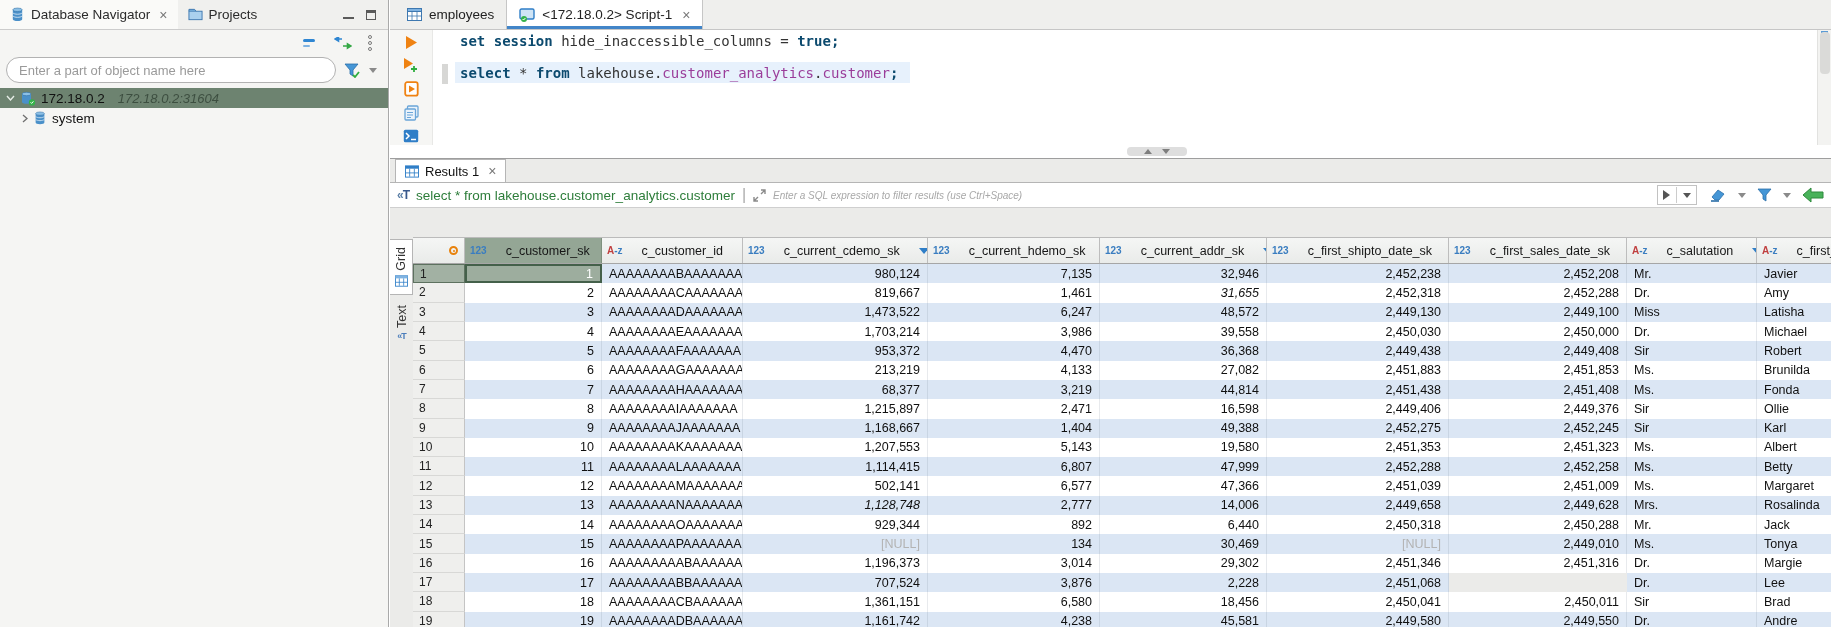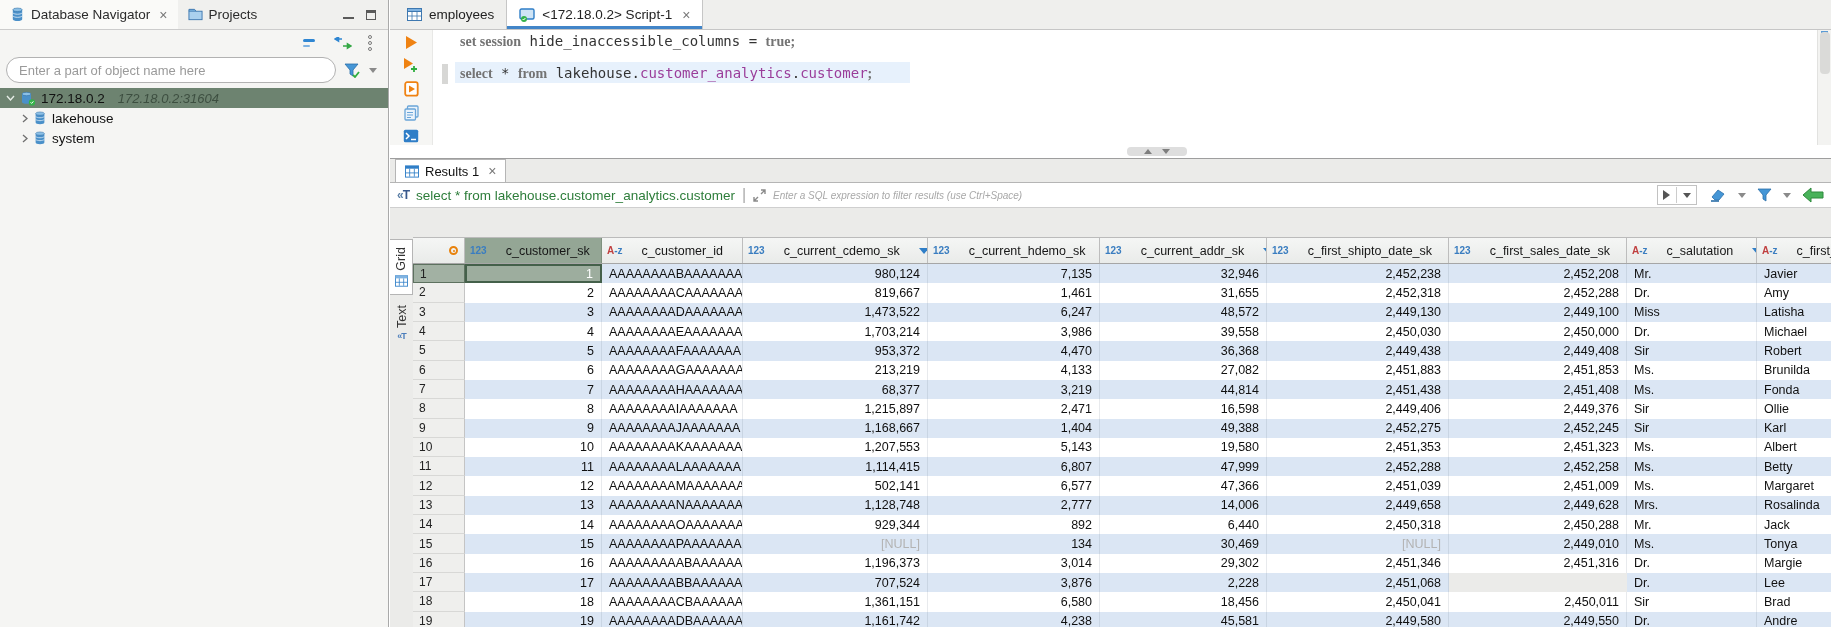--- a/index.html
+++ b/index.html
@@ -48,21 +48,21 @@
   #sqltoolbar { position:absolute; left:0; top:30px; width:42px; height:115px;
                 background:#f6f6f4; display:flex; flex-direction:column; align-items:center;
                 gap:8px; padding-top:5px; }
   #gutter { position:absolute; left:42px; top:30px; width:26px; height:115px; background:#fff;
             border-left:1px solid #e8e8e6; }
   #gutter .chgmark { position:absolute; left:9px; top:34px; width:6px; height:20px; background:#d7d7d5; }
   #code { position:absolute; left:70px; top:30px; right:16px; height:115px;
           font-family:"DejaVu Sans Mono", monospace; font-size:14px; }
   .codeline { position:absolute; left:0; white-space:pre; }
   .stmt-band { position:absolute; left:-5px; top:32px; width:455px; height:21px; background:#e7f1fc; }
-  .kw { color:#737373; font-weight:bold;font-family:Liberation Serif, serif; }
+  .kw { color:#0c4a6e; font-weight:bold; }
   .pl { color:#333; }
   .tbl { color:#9a3d9a; }
   #ed-scroll { position:absolute; right:0; top:30px; width:14px; height:115px; background:#f3f3f1;
                border-left:1px solid #e2e2e0; }
   #ed-scroll .thumb { position:absolute; left:2px; top:2px; width:10px; height:42px;
                       background:#dadad8; border-radius:4px; }
   #ed-scroll .mark { position:absolute; left:3px; top:1px; width:7px; height:6px; background:#5b9bd5; }
 
   #sash { position:absolute; left:1127px; top:147px; width:60px; height:9px; background:#dedede;
           border-radius:4px; display:flex; align-items:center; justify-content:center; gap:10px; }
@@ -223,35 +223,20 @@
               <path d="M1 1l4 3.5L1 8" stroke="#6f6f6f" stroke-width="1.3" fill="none"></path>
             </svg>
         </span>
         <span>
           <svg width="14" height="14" viewBox="0 0 16 16">
               <path d="M3 3v10c0 1.2 2.2 2 5 2s5-.8 5-2V3" fill="#4a90c9"></path>
               <ellipse cx="8" cy="3" rx="5" ry="1.9" fill="#8cc0e6" stroke="#2f6ea6" stroke-width="0.6"></ellipse>
               <path d="M3 6.3c1 .9 2.8 1.4 5 1.4s4-.5 5-1.4M3 9.6c1 .9 2.8 1.4 5 1.4s4-.5 5-1.4" stroke="#dceaf6" stroke-width="0.9" fill="none"></path>
             </svg>
         </span>
-        <span>lakehouse</span>
-      </div>
-      <div class="tree-row indent1">
-        <span class="chev">
-          <svg width="6" height="9" viewBox="0 0 6 9">
-              <path d="M1 1l4 3.5L1 8" stroke="#6f6f6f" stroke-width="1.3" fill="none"></path>
-            </svg>
-        </span>
-        <span>
-          <svg width="14" height="14" viewBox="0 0 16 16">
-              <path d="M3 3v10c0 1.2 2.2 2 5 2s5-.8 5-2V3" fill="#4a90c9"></path>
-              <ellipse cx="8" cy="3" rx="5" ry="1.9" fill="#8cc0e6" stroke="#2f6ea6" stroke-width="0.6"></ellipse>
-              <path d="M3 6.3c1 .9 2.8 1.4 5 1.4s4-.5 5-1.4M3 9.6c1 .9 2.8 1.4 5 1.4s4-.5 5-1.4" stroke="#dceaf6" stroke-width="0.9" fill="none"></path>
-            </svg>
-        </span>
         <span>system</span>
       </div>
     </div>
   </aside>
 
   <section id="editor">
     <div class="etabs">
       <div class="etab">
         <span>
           <svg width="15" height="13" viewBox="0 0 15 13">
@@ -461,21 +446,21 @@
             <div class="cell num" style="width: 178px;">2,452,208</div>
             <div class="cell" style="width: 130px;">Mr.</div>
             <div class="cell" style="width: 120px;">Javier</div>
           </div>
           <div class="grow white">
             <div class="rn">2</div>
             <div class="cell num" style="width: 137px;">2</div>
             <div class="cell" style="width: 141px;">AAAAAAAACAAAAAAA</div>
             <div class="cell num" style="width: 185px;">819,667</div>
             <div class="cell num" style="width: 172px;">1,461</div>
-            <div class="cell num" style="width: 167px;">31,655</div>
+            <div class="cell num" style="width: 167px; font-style: italic;">31,655</div>
             <div class="cell num" style="width: 182px;">2,452,318</div>
             <div class="cell num" style="width: 178px;">2,452,288</div>
             <div class="cell" style="width: 130px;">Dr.</div>
             <div class="cell" style="width: 120px;">Amy</div>
           </div>
           <div class="grow blue">
             <div class="rn">3</div>
             <div class="cell num" style="width: 137px;">3</div>
             <div class="cell" style="width: 141px;">AAAAAAAADAAAAAAA</div>
             <div class="cell num" style="width: 185px;">1,473,522</div>
@@ -591,21 +576,21 @@
             <div class="cell num" style="width: 167px;">47,366</div>
             <div class="cell num" style="width: 182px;">2,451,039</div>
             <div class="cell num" style="width: 178px;">2,451,009</div>
             <div class="cell" style="width: 130px;">Ms.</div>
             <div class="cell" style="width: 120px;">Margaret</div>
           </div>
           <div class="grow blue">
             <div class="rn">13</div>
             <div class="cell num" style="width: 137px;">13</div>
             <div class="cell" style="width: 141px;">AAAAAAAANAAAAAAA</div>
-            <div class="cell num" style="width: 185px;">1,128,748</div>
+            <div class="cell num" style="width: 185px; font-style: italic;">1,128,748</div>
             <div class="cell num" style="width: 172px;">2,777</div>
             <div class="cell num" style="width: 167px;">14,006</div>
             <div class="cell num" style="width: 182px;">2,449,658</div>
             <div class="cell num" style="width: 178px;">2,449,628</div>
             <div class="cell" style="width: 130px;">Mrs.</div>
             <div class="cell" style="width: 120px;">Rosalinda</div>
           </div>
           <div class="grow white">
             <div class="rn">14</div>
             <div class="cell num" style="width: 137px;">14</div>

